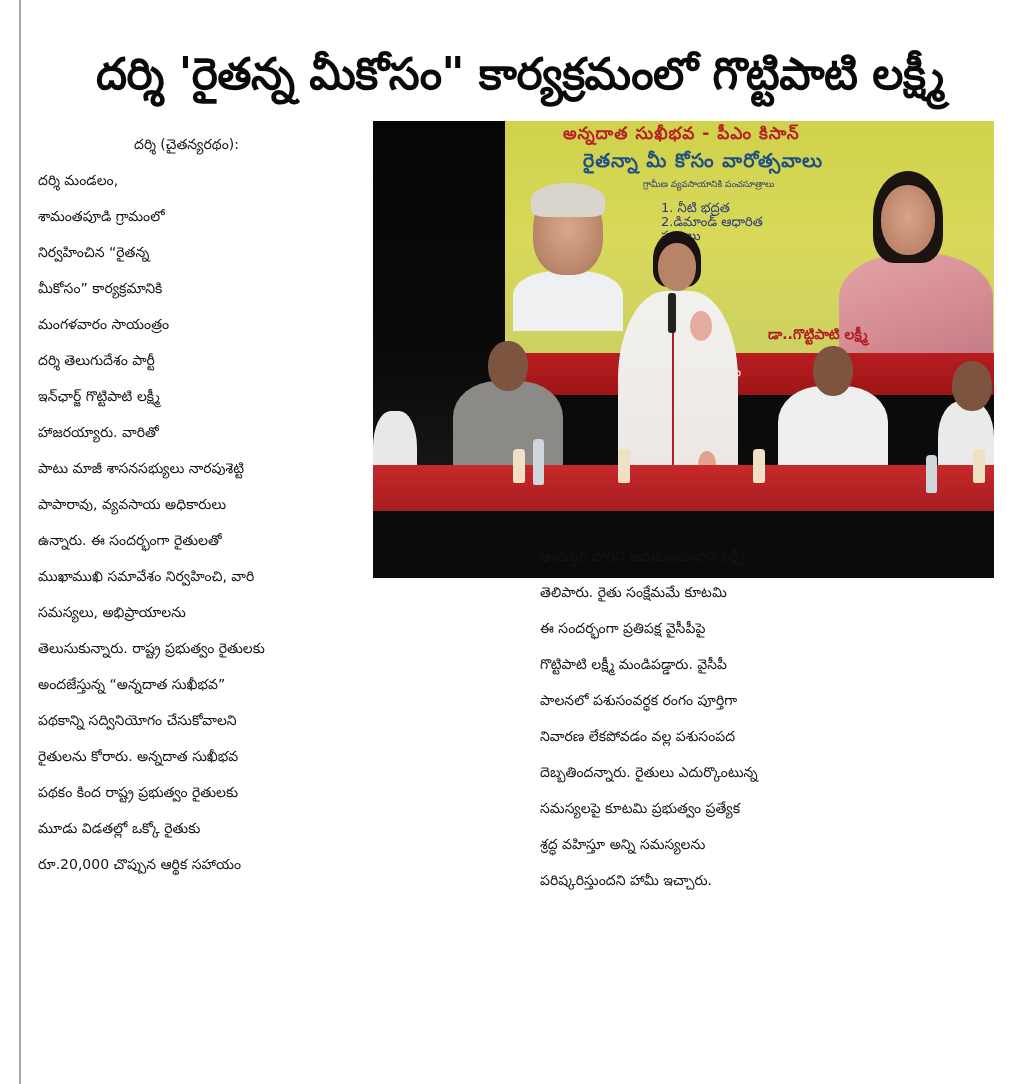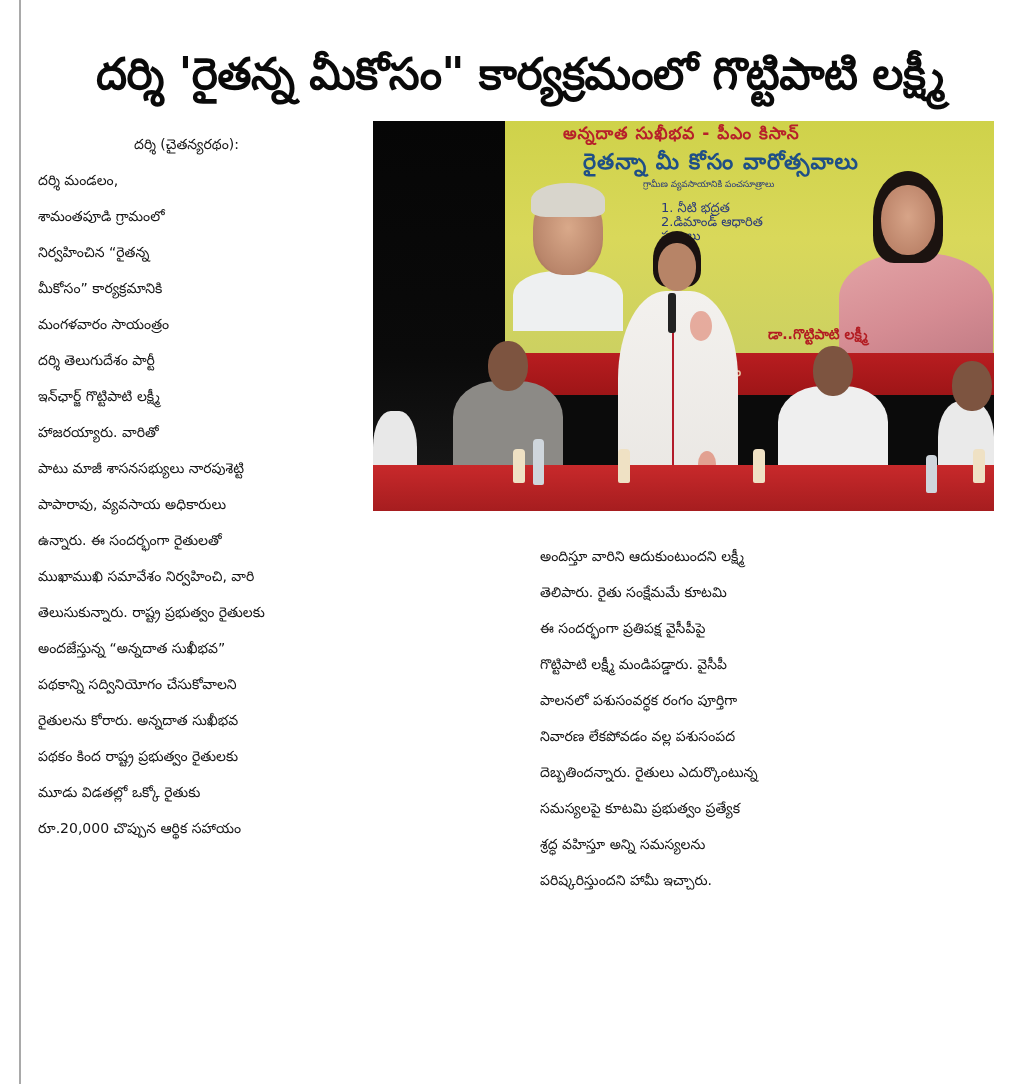--- a/index.html
+++ b/index.html
@@ -42,21 +42,21 @@
   }
   .col .line { display: block; white-space: nowrap; height: 36px; }
 
   .left-col { left: 38px; top: 126px; width: 460px; }
   .left-col .dateline { padding-left: 96px; }
 
   .right-col { left: 540px; top: 538px; width: 470px; }
 
   
   .photo {
-    position: absolute; left: 373px; top: 121px; width: 621px; height: 390px;
+    position: absolute; left: 373px; top: 121px; width: 621px; height: 457px;
     overflow: hidden; background: #0b0b0b;
   }
   .photo .dark-left {
     position: absolute; left: 0; top: 0; width: 135px; height: 390px;
     background: linear-gradient(180deg, #060606 0%, #0a0a0a 60%, #1a1a1a 100%);
   }
   .photo .banner {
     position: absolute; left: 132px; top: 0; width: 489px; height: 260px;
     background: linear-gradient(180deg, #cfd24a 0%, #d9d85a 45%, #c9cf63 100%);
   }
@@ -64,21 +64,21 @@
     position: absolute; left: 132px; top: 232px; width: 489px; height: 42px;
     background: linear-gradient(180deg, #b81d20 0%, #9e1517 100%);
   }
   .photo .banner-line1 {
     position: absolute; left: 190px; top: 2px; width: 420px;
     font-size: 17px; font-weight: bold; color: #b7202a; white-space: nowrap;
     letter-spacing: 1px;
   }
   .photo .banner-line2 {
     position: absolute; left: 210px; top: 28px; width: 380px;
-    font-size: 22px; font-weight: bold; color: #1f4f86; white-space: nowrap;
+    font-size: 19px; font-weight: bold; color: #1f4f86; white-space: nowrap;
     letter-spacing: 1px;
   }
   .photo .banner-line3 {
     position: absolute; left: 270px; top: 58px; width: 200px;
     font-size: 9px; color: #2a3a7a; white-space: nowrap;
   }
   .photo .banner-list {
     position: absolute; left: 288px; top: 80px; width: 140px;
     font-size: 13px; color: #2a3a7a; line-height: 14px;
   }
@@ -217,20 +217,21 @@
     <span class="line">నిర్వహించిన “రైతన్న</span>
     <span class="line">మీకోసం” కార్యక్రమానికి</span>
     <span class="line">మంగళవారం సాయంత్రం</span>
     <span class="line">దర్శి తెలుగుదేశం పార్టీ</span>
     <span class="line">ఇన్‌ఛార్జ్ గొట్టిపాటి లక్ష్మీ</span>
     <span class="line">హాజరయ్యారు. వారితో</span>
     <span class="line">పాటు మాజీ శాసనసభ్యులు నారపుశెట్టి</span>
     <span class="line">పాపారావు, వ్యవసాయ అధికారులు</span>
     <span class="line">ఉన్నారు. ఈ సందర్భంగా రైతులతో</span>
     <span class="line">ముఖాముఖి సమావేశం నిర్వహించి, వారి</span>
+    <span class="line">సమస్యలు, అభిప్రాయాలను</span>
     <span class="line">తెలుసుకున్నారు. రాష్ట్ర ప్రభుత్వం రైతులకు</span>
     <span class="line">అందజేస్తున్న “అన్నదాత సుఖీభవ”</span>
     <span class="line">పథకాన్ని సద్వినియోగం చేసుకోవాలని</span>
     <span class="line">రైతులను కోరారు. అన్నదాత సుఖీభవ</span>
     <span class="line">పథకం కింద రాష్ట్ర ప్రభుత్వం రైతులకు</span>
     <span class="line">మూడు విడతల్లో ఒక్కో రైతుకు</span>
     <span class="line">రూ.20,000 చొప్పున ఆర్థిక సహాయం</span>
   </div>
 
   <div class="photo" title="Gottipati Lakshmi speaking into a microphone at the Raithanna Meekosam event, seated men at a red-covered table, banner behind">

